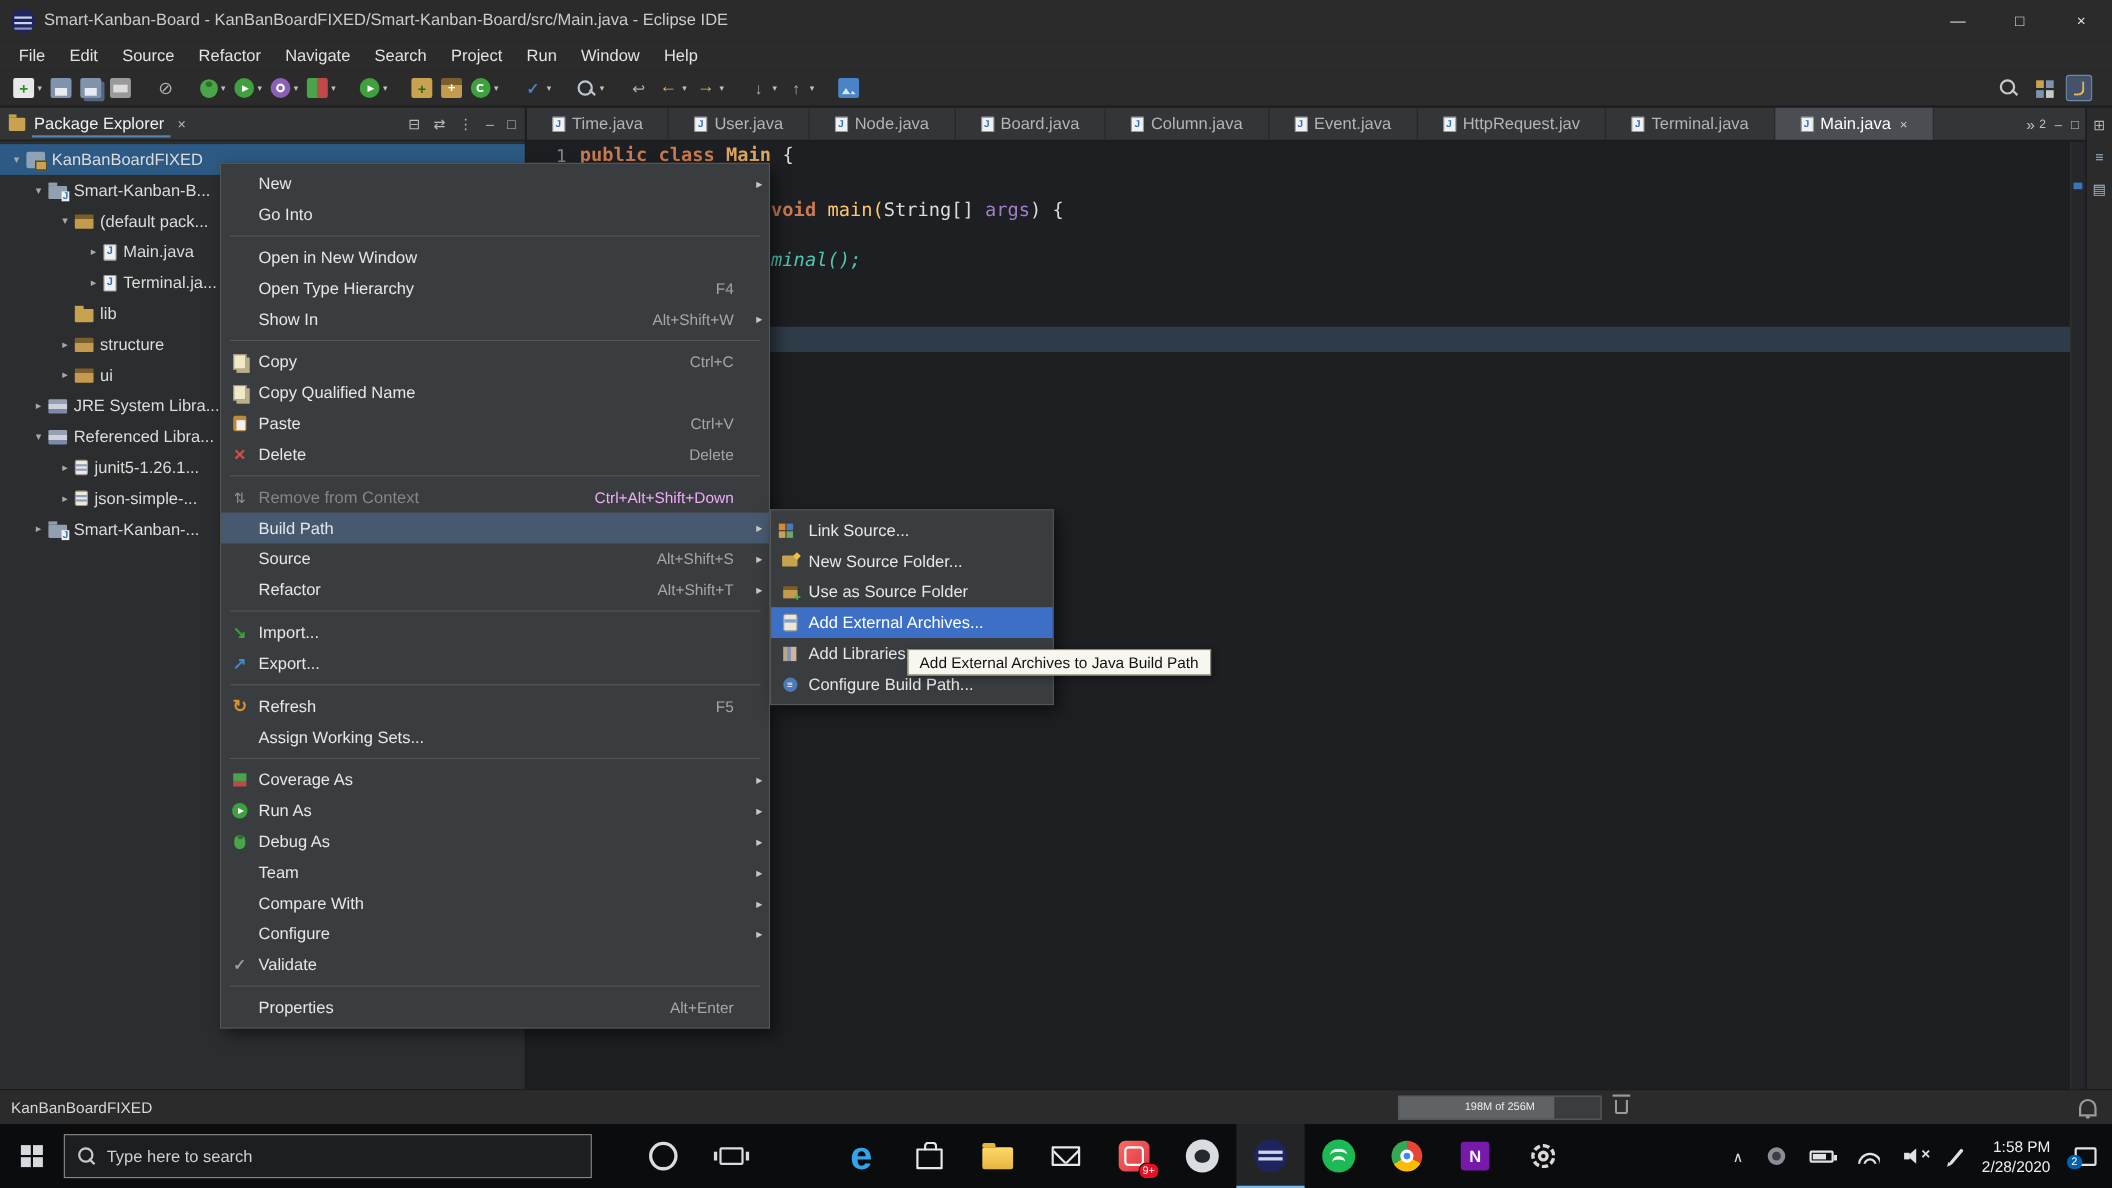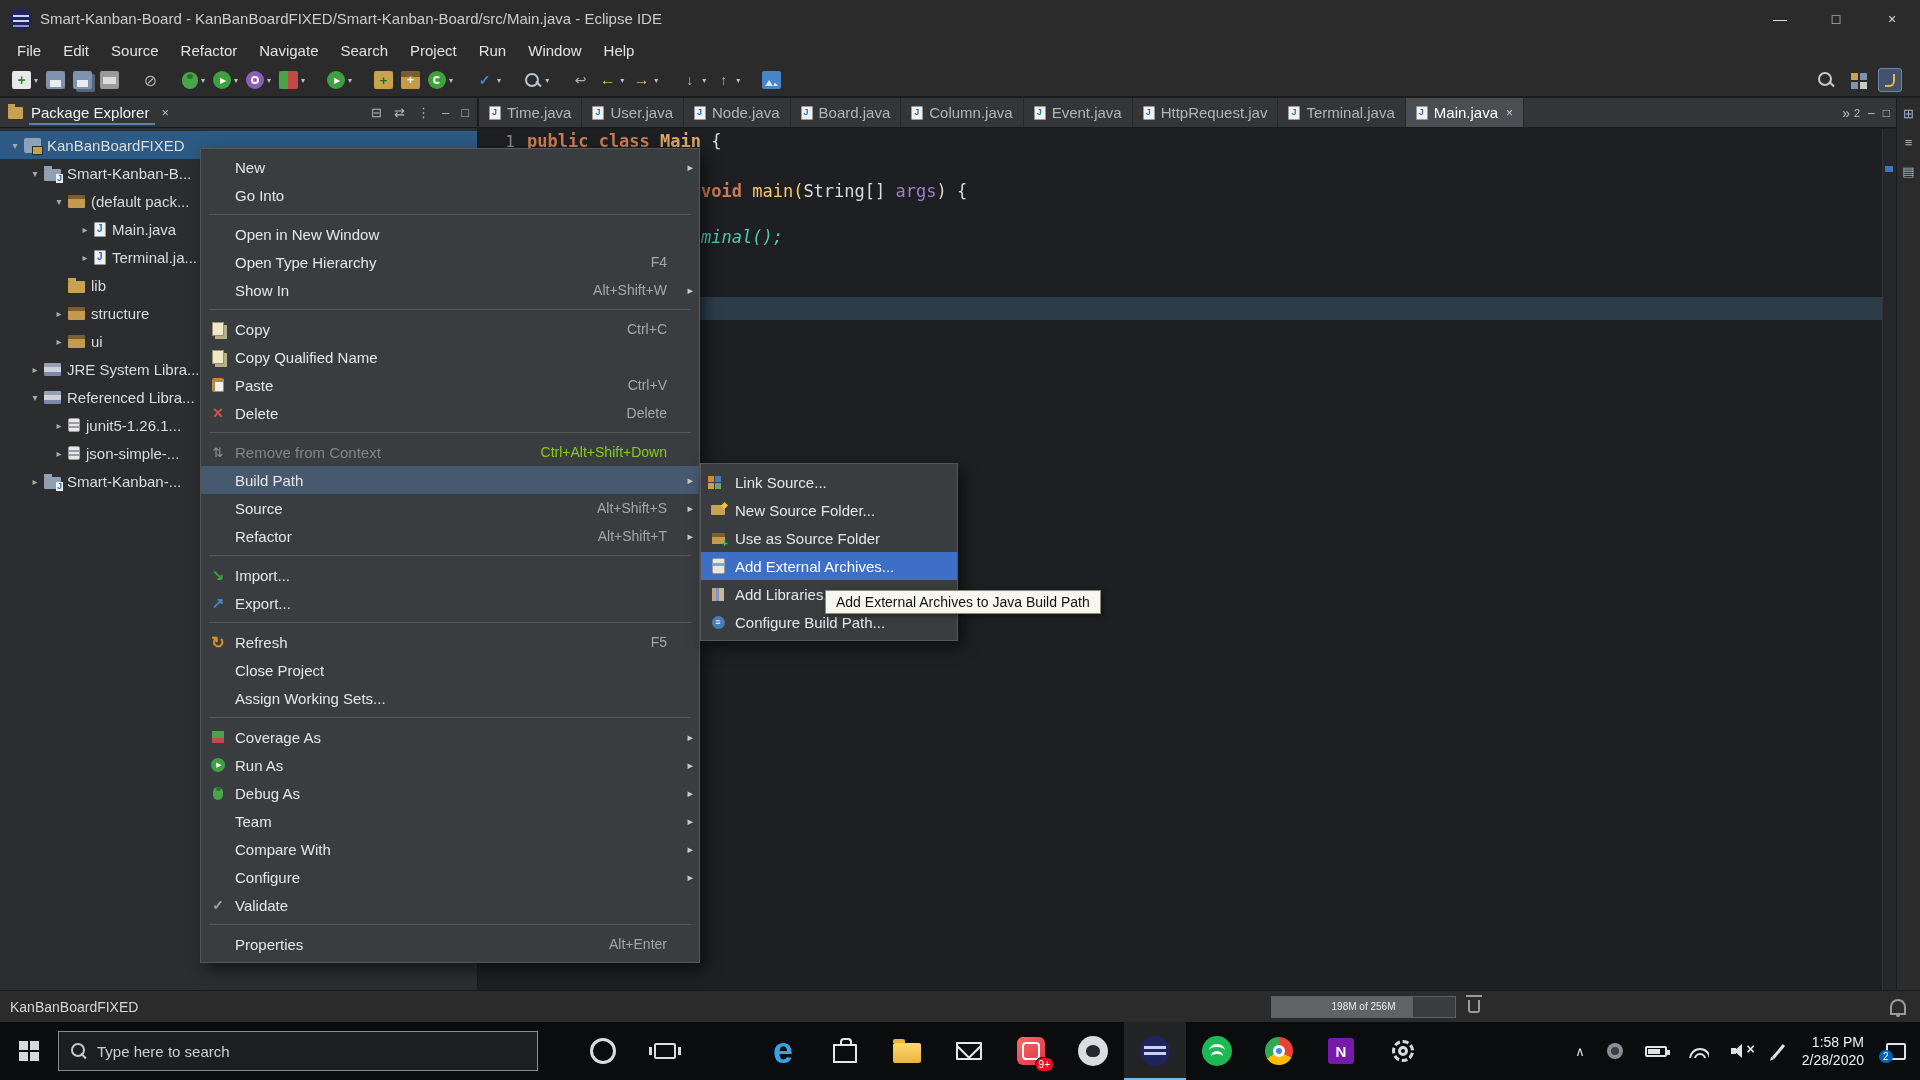--- a/index.html
+++ b/index.html
@@ -81,21 +81,21 @@
   .ic-jfile{background:#f1f1f1;width:12px;height:15px;border:1px solid #9a9a9a;border-radius:1px;margin-left:2px}
   .ic-jfile::after{content:"J";position:absolute;left:2px;top:0;font-size:10px;font-weight:bold;color:#2e6fc0}
   .ic-folder{background:#c9a24f;height:12px;margin-top:3px;border-radius:1px}
   .ic-folder::before{content:"";position:absolute;top:-3px;left:0;width:8px;height:3px;background:#c9a24f}
   .ic-library{background:linear-gradient(180deg,#96a0b4 0 33%,#cdd2da 33% 66%,#7e88ac 66%);height:13px;margin-top:1px;border-radius:1px}
   .ic-jar{background:#efe9da;width:12px;height:14px;border:1px solid #9a9a9a;border-radius:2px;margin-left:2px}
   .ic-jar::before{content:"";position:absolute;left:0;right:0;top:3px;height:2px;background:#8c9ec0;box-shadow:0 4px 0 #8c9ec0}
 
   
   .tabbar{position:absolute;left:479px;top:98px;right:24px;height:30px;background:#333538;border-bottom:1px solid #1b1b1b;display:flex;align-items:stretch}
-  .tab{display:flex;align-items:center;padding:0 10px;font-size:15px;color:#b5b5b5;border-right:1px solid #26282a;white-space:nowrap}
+  .tab{display:flex;align-items:center;padding:0 23px;font-size:15px;color:#b5b5b5;border-right:1px solid #26282a;white-space:nowrap}
   .tab.active{background:#4a4e52;color:#ffffff}
   .tab-jicon{background:#f1f1f1;width:12px;height:14px;border:1px solid #9a9a9a;border-radius:1px;position:relative;margin-right:6px;flex:none}
   .tab-jicon::after{content:"J";position:absolute;left:2px;top:0;font-size:9px;font-weight:bold;color:#2e6fc0}
   .tab-close{margin-left:8px;font-size:12px;color:#cccccc}
   .tab-close:empty{display:none}
   .tab-extras{margin-left:auto;display:flex;align-items:center;padding-right:6px;gap:8px;color:#c0c0c0}
   .tab-overflow{font-size:14px;color:#c0c0c0}
   .tab-ovcount{font-size:11px;color:#c0c0c0;margin-left:-4px}
   .tab-winbtn{font-size:12px;color:#c0c0c0}
 
@@ -116,21 +116,21 @@
   .rightrail{position:absolute;right:0;top:98px;width:24px;height:892px;background:#2b2b2b;border-left:1px solid #1b1b1b;display:flex;flex-direction:column;align-items:center;padding-top:8px;gap:14px}
   .rail-icon{color:#9fb6cc;font-size:13px}
 
   
   .ctxmenu{position:absolute;left:200px;top:148px;width:500px;background:#3a3d3f;border:1px solid #565656;box-shadow:5px 6px 14px rgba(0,0,0,.55);padding:4px 0;z-index:50}
   .cm-row{display:flex;align-items:center;height:28px;padding:0 6px 0 2px;font-size:15px}
   .cm-row.sep{height:1px;background:#565656;margin:5px 8px;padding:0}
   .cm-row.selected{background:#47596f}
   .cm-label{color:#e6e6e6}
   .cm-row.disabled .cm-label{color:#858585}
-  .cm-row.disabled .cm-shortcut{color:#84cc16}
+  .cm-row.disabled .cm-shortcut{color:#f0abfc}
   .cm-shortcut{margin-left:auto;color:#a6a6a6;padding-right:10px;font-size:14px}
   .cm-arrow{width:16px;color:#c9c9c9;font-size:11px;text-align:right;flex:none}
   .mi{width:18px;height:16px;margin:0 8px 0 6px;flex:none;position:relative;display:flex;align-items:center;justify-content:center}
   .mi-copy::before{content:"";width:10px;height:12px;background:#efe9c8;border:1px solid #9a926a;box-shadow:3px 3px 0 #b8b08a}
   .mi-paste::before{content:"";width:12px;height:14px;background:#b98a3f;border-radius:2px}
   .mi-paste::after{content:"";position:absolute;left:6px;top:5px;width:8px;height:9px;background:#f0f0f0}
   .mi-delete::before{content:"×";color:#d05048;font-weight:bold;font-size:18px}
   .mi-remove::before{content:"⇅";color:#909090;font-size:13px}
   .mi-import::before{content:"↘";color:#3f9e3f;font-weight:bold;font-size:15px}
   .mi-export::before{content:"↗";color:#4a84c8;font-weight:bold;font-size:15px}
@@ -720,26 +720,20 @@
         
       </div>
 
       <div class="cm-row item">
         <span class="mi mi-refresh"></span>
         <span class="cm-label">Refresh</span>
         <span class="cm-shortcut">F5</span>
         <span class="cm-arrow"></span>
       </div>
 
-      <div class="cm-row item">
-        <span class="mi mi-empty"></span>
-        <span class="cm-label">Close Project</span>
-        <span class="cm-shortcut"></span>
-        <span class="cm-arrow"></span>
-      </div>
 
       <div class="cm-row item">
         <span class="mi mi-empty"></span>
         <span class="cm-label">Assign Working Sets...</span>
         <span class="cm-shortcut"></span>
         <span class="cm-arrow"></span>
       </div>
 
       <div class="cm-row sep">
         

